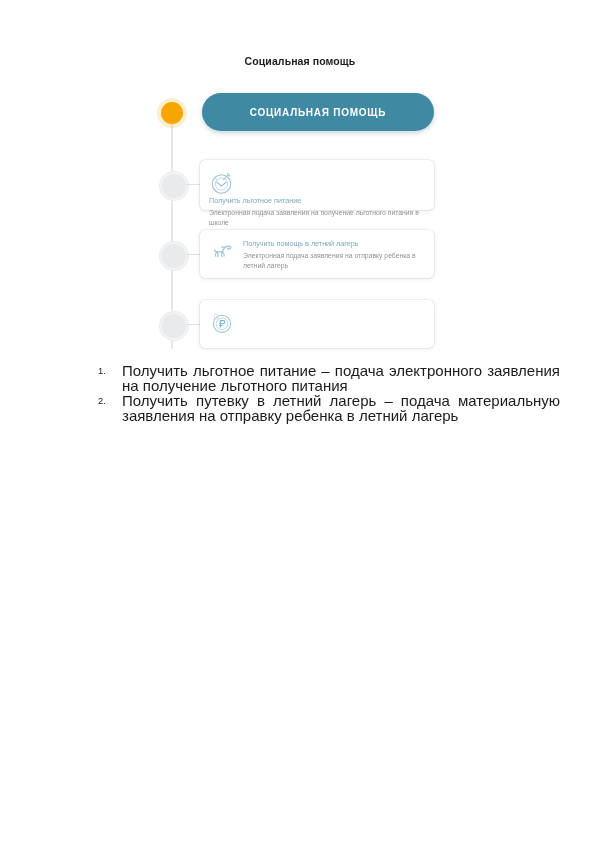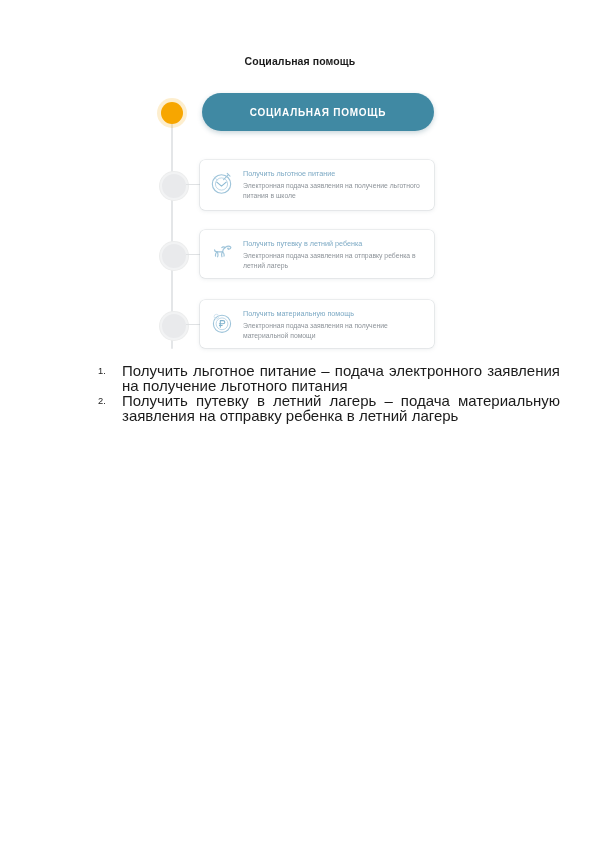--- a/index.html
+++ b/index.html
@@ -119,21 +119,21 @@
     left: 50px;
     width: 234px;
     background: #ffffff;
     border-radius: 5px;
     box-shadow: 0 1px 4px rgba(120,130,140,0.16), 0 0 0 0.6px rgba(200,205,210,0.5);
     display: flex;
     align-items: flex-start;
     padding: 9px 10px 10px 9px;
     box-sizing: border-box;
   }
-  .card.card1 { top: 72px; height: 50px; }
+  .card.card1 { top: 72px; height: 50px; flex-direction: column; }
   .card.card2 { top: 142px; height: 48px; }
   .card.card3 { top: 212px; height: 48px; }
 
   .card-icon {
     flex: 0 0 auto;
     width: 26px;
     height: 26px;
     margin-right: 8px;
     margin-top: 1px;
   }
@@ -234,40 +234,36 @@
             <path d="M8.0 11.8 C6.4 11.8 5.6 10.8 5.6 9.8"></path>
             <path d="M8.0 11.8 C6.8 12.9 6.2 14.6 6.6 16.2"></path>
             <path d="M8.0 11.8 C9.0 13.2 9.2 15.2 8.6 16.8"></path>
             <path d="M13.6 11.8 C12.6 13.2 12.4 15.2 13.0 16.8"></path>
             <path d="M13.6 11.8 C14.8 12.9 15.4 14.6 15.0 16.2"></path>
             <path d="M16.2 7.6 C15.2 6.6 13.6 6.6 12.8 7.6"></path>
           </g>
         </svg>
       </span>
       <div class="card-text">
-        <div class="card-title">Получить путевку в летний ребенка</div>
+        <div class="card-title">Получить помощь в летний лагерь</div>
         <div class="card-desc">Электронная подача заявления на отправку ребенка в летний лагерь</div>
       </div>
     </div>
 
     <div class="card card3">
       <span class="card-icon">
         <svg width="26" height="26" viewBox="0 0 26 26" fill="none">
           <circle cx="13.0" cy="13.8" r="8.6" stroke="#9ec4da" stroke-width="1.1"></circle>
           <circle cx="13.0" cy="13.8" r="5.9" stroke="#b6d3e4" stroke-width="0.9"></circle>
           <path d="M11.3 17.2 L11.3 10.6 L14.0 10.6 C15.2 10.6 15.8 11.3 15.8 12.2
                    C15.8 13.1 15.2 13.8 14.0 13.8 L10.4 13.8" stroke="#7fb2cd" stroke-width="1.05" fill="none" stroke-linecap="round" stroke-linejoin="round"></path>
           <path d="M10.4 15.4 L13.2 15.4" stroke="#7fb2cd" stroke-width="1.05" stroke-linecap="round"></path>
           <circle cx="7.4" cy="6.6" r="2.3" stroke="#cfe2ee" stroke-width="0.85"></circle>
         </svg>
       </span>
-      <div class="card-text">
-        <div class="card-title">Получить материальную помощь</div>
-        <div class="card-desc">Электронная подача заявления на получение материальной помощи</div>
-      </div>
     </div>
 
   </div>
 
   <div class="notes-list">
     <div class="note-item">
       <span class="note-number">1.</span>
       <span class="note-text">Получить льготное питание – подача электронного заявления на получение льготного питания</span>
     </div>
     <div class="note-item">

